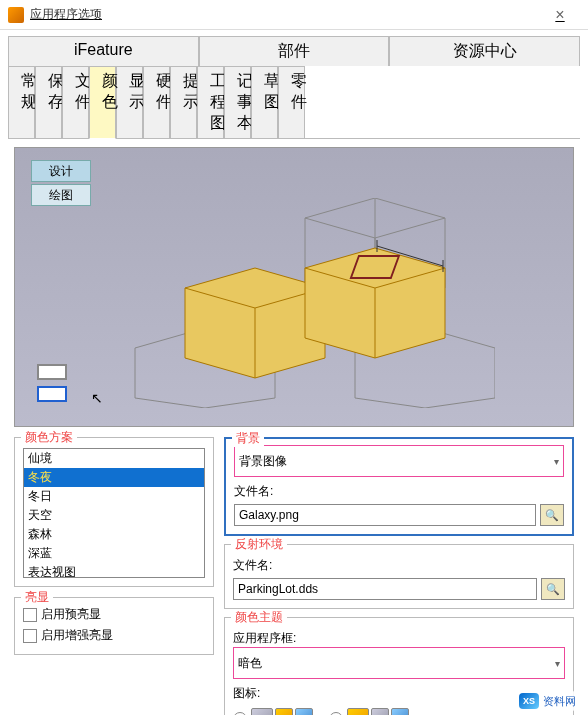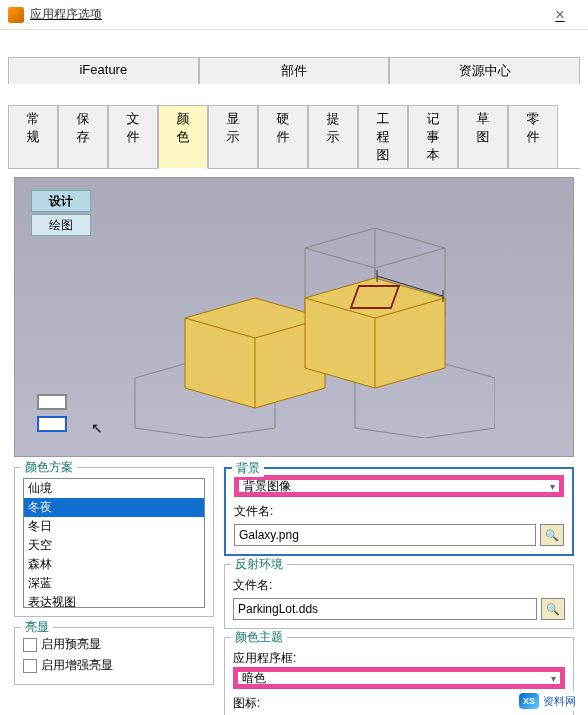--- a/index.html
+++ b/index.html
@@ -4,53 +4,53 @@
 <style>
 * { box-sizing: border-box; margin: 0; padding: 0; font-family: "Microsoft YaHei", sans-serif; }
 body { background: #fff; width: 588px; height: 715px; overflow: hidden; }
 .titlebar { height: 30px; background: #fff; border-bottom: 1px solid #ddd; display: flex; align-items: center; padding: 0 8px; text-decoration: underline; }
 .titlebar-icon { width: 16px; height: 16px; background: linear-gradient(135deg,#f90,#c60); border-radius: 2px; margin-right: 6px; }
 .titlebar-text { font-size: 12px; color: #333; flex: 1; }
 .close-btn { width: 40px; height: 30px; display: flex; align-items: center; justify-content: center; font-size: 16px; color: #666; cursor: pointer; }
 
 .tabstrip { padding: 6px 8px 0; }
 .tabrow { display: flex; }
-.tab { border: 1px solid #bbb; border-bottom: none; background: #f0f0f0; font-size: 13px; padding: 4px 12px; text-align: center; cursor: pointer; position: relative; margin-top: 21px; }
+.tab { border: 1px solid #bbb; border-bottom: none; background: #f0f0f0; font-size: 16px; padding: 4px 12px; text-align: center; cursor: pointer; position: relative; }
 .tabrow1 .tab { flex: 1; }
-.tabrow2 .tab { width: 50px; }
+.tabrow2 .tab { width: 27px; }
 .tab.active { background: #fef9c3; z-index: 2; border-bottom: 1px solid #fff; margin-bottom: -1px; font-weight: 500; }
 .tabrow2 { border-bottom: 1px solid #bbb; }
 
 .preview { margin: 8px 14px 10px; border: 1px solid #999; background: linear-gradient(#aab, #bbc); height: 280px; position: relative; overflow: hidden; }
 .preview-btns { position: absolute; left: 16px; top: 12px; }
 .pbtn { width: 60px; height: 22px; border: 1px solid #7aa; background: #d8e8f0; font-size: 12px; margin-bottom: 2px; cursor: pointer; display: block; }
-.pbtn.active { background: #b8d8e8; font-weight: bold; }
+.pbtn.active { background: #b8d8e8; }
 .swatches { position: absolute; left: 22px; bottom: 18px; }
 .swatch { width: 30px; height: 16px; border: 2px solid #333; margin-bottom: 6px; }
 .swatch.white { background: #fff; border-color: #888; }
 .swatch.blue { background: #fff; border-color: #2060d0; }
 .cursor-icon { position: absolute; left: 76px; bottom: 20px; font-size: 14px; color: #000; }
 .cubes { position: absolute; left: 110px; top: 50px; width: 370px; height: 210px; }
 
 .lower { display: flex; padding: 0 14px 12px; gap: 10px; }
 .leftcol { width: 200px; display: flex; flex-direction: column; gap: 10px; }
 .rightcol { flex: 1; display: flex; flex-direction: column; gap: 8px; }
 
 .group { border: 1px solid #bbb; padding: 6px 8px 8px; position: relative; font-size: 12px; }
 .group.highlight { border: 2px solid #3070c0; }
-.glabel { position: absolute; top: -9px; left: 6px; background: #fff; padding: 0 4px; font-size: 12px; color: #0f766e; font-family: Liberation Serif, serif; }
+.glabel { position: absolute; top: -9px; left: 6px; background: #fff; padding: 0 4px; font-size: 12px; color: #ef4444; font-family: Liberation Serif, serif; }
 
 .listbox { border: 1px solid #888; height: 130px; overflow: hidden; font-size: 12px; margin-top: 4px; }
 .listitem { padding: 1px 4px; cursor: pointer; font-family: Liberation Serif, serif; }
-.listitem.selected { background: #1070d0; color: #e5e5e5; }
+.listitem.selected { background: #1070d0; color: #fde047; }
 
 .chk-row { display: flex; align-items: center; font-size: 12px; padding: 2px 0; }
 .chk { width: 14px; height: 14px; border: 1px solid #888; margin-right: 4px; cursor: pointer; }
 
-.combo { width: 100%; height: 22px; border: 5px solid #ec4899; font-size: 12px; padding: 2px 4px; background: #fff; cursor: pointer; display: flex; align-items: center; justify-content: space-between; }
+.combo { width: 100%; height: 32px; border: 1px solid #ec4899; font-size: 12px; padding: 2px 4px; background: #fff; cursor: pointer; display: flex; align-items: center; justify-content: space-between; }
 .combo-arrow { font-size: 10px; color: #666; }
 
 .field-row { display: flex; align-items: center; gap: 4px; margin-top: 4px; }
 .txtinput { flex: 1; height: 22px; border: 1px solid #888; font-size: 12px; padding: 2px 4px; background: #fff; }
 .browse { width: 24px; height: 22px; border: 1px solid #888; background: #f0e8c0; cursor: pointer; display: flex; align-items: center; justify-content: center; font-size: 11px; }
 .flabel { font-size: 12px; margin-top: 6px; display: block; }
 
 .icon-row { display: flex; align-items: center; gap: 16px; margin-top: 6px; }
 .radio-group { display: flex; align-items: center; gap: 4px; }
 .radio { width: 14px; height: 14px; border: 1px solid #888; border-radius: 50%; position: relative; cursor: pointer; }

